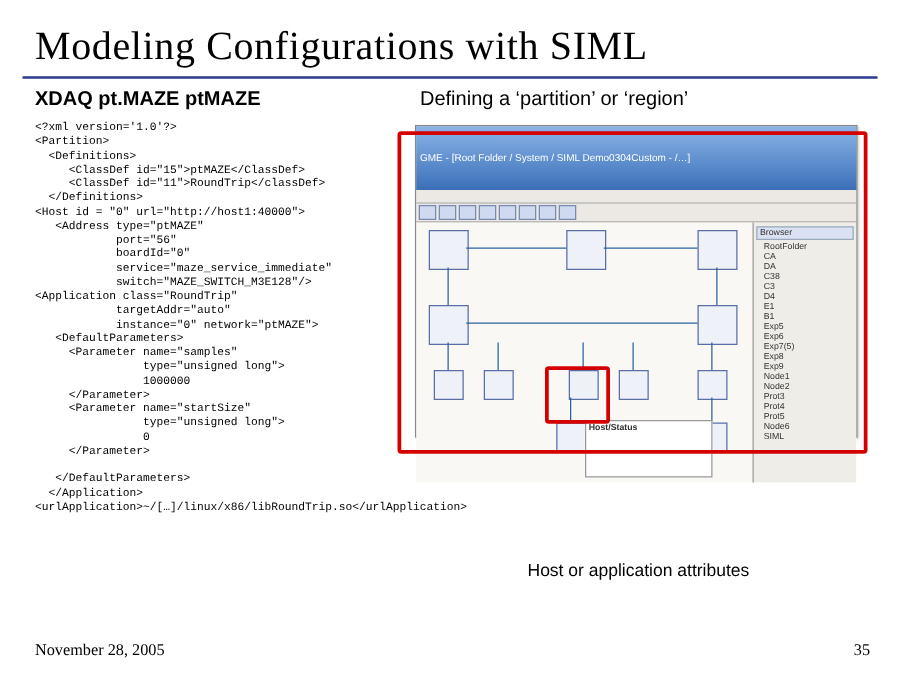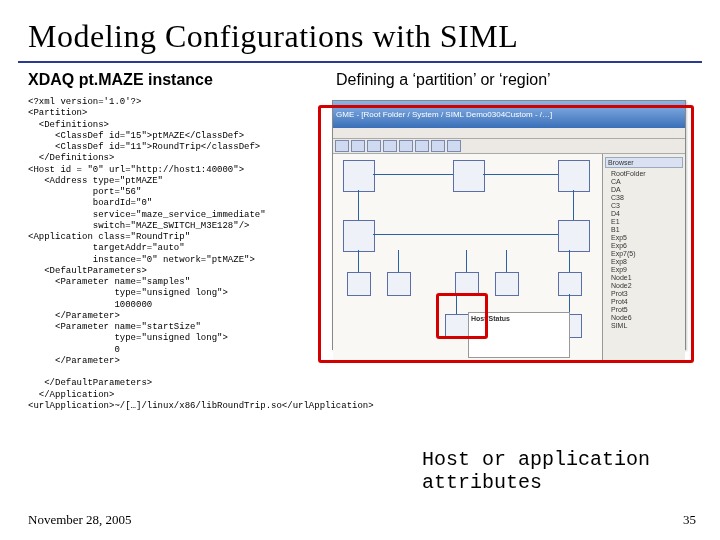--- a/index.html
+++ b/index.html
@@ -3,49 +3,49 @@
 <meta charset="utf-8">
 <style>
   body{margin:0;width:720px;height:540px;font-family:"Times New Roman",serif;background:#fff;color:#000;position:relative;overflow:hidden}
   .title{font-size:32px;padding:18px 0 6px 28px;letter-spacing:.5px}
   .rule{height:2px;background:#2a3b8e;margin:0 18px 8px 18px}
   .row{display:flex;align-items:flex-start}
   .subtitle{font-family:Arial,sans-serif;font-weight:700;font-size:16px;padding:0 0 6px 28px;flex:0 0 290px}
   .callout{font-family:Arial,sans-serif;font-size:16px;padding:0 0 0 18px}
   .code{font-family:"Courier New",monospace;font-size:9px;line-height:1.25;white-space:pre;padding:2px 0 0 28px}
   .shotwrap{position:absolute;left:332px;top:100px;width:352px;height:248px;border:1px solid #888;box-shadow:1px 1px 2px rgba(0,0,0,.2);background:#d6d3cc}
-  .shot-titlebar{height:27px;background:linear-gradient(#8cb5e8,#3a6fb8);display:flex;align-items:center;padding:0 3px;font:8px Arial;color:#fff}
+  .shot-titlebar{height:27px;background:linear-gradient(#8cb5e8,#3a6fb8);display:flex;align-items:center;padding:12px 3px;font:8px Arial;color:#fff}
   .shot-menu{height:10px;background:#ece9e4;border-bottom:1px solid #aaa}
   .shot-toolbar{height:14px;background:#ece9e4;border-bottom:1px solid #aaa;display:flex;align-items:center;padding:0 2px;gap:2px}
   .tbico{width:12px;height:10px;background:#cfd9f0;border:1px solid #7a8bb0}
   .shot-body{display:flex;height:208px}
   .shot-canvas{flex:1;background:#f9f8f5;position:relative;border-right:1px solid #999}
   .shot-panel{width:78px;background:#efede8;font:7px Arial;color:#333;padding:3px 2px;overflow:hidden}
   .panel-hd{background:#d9e1f2;border:1px solid #9ab;font:7px Arial;padding:1px 2px;margin-bottom:2px}
   .tree-item{padding:0 0 1px 6px;white-space:nowrap;overflow:hidden;text-overflow:clip}
   .node{position:absolute;width:30px;height:30px;background:#eef1f7;border:1px solid #5a6fa8}
   .node.sm{width:22px;height:22px}
   .wire{position:absolute;background:#2a62a0;height:1px}
   .vwire{position:absolute;background:#2a62a0;width:1px}
   .highlight{position:absolute;border:3px solid #d40000;border-radius:3px}
   .hl1{left:318px;top:105px;width:370px;height:252px}
   .hl2{left:436px;top:293px;width:46px;height:40px}
-  .attrs{position:absolute;left:422px;top:448px;font-family:Liberation Mono, monospace;font-size:20px}
+  .attrs{position:absolute;left:422px;top:448px;font-family:Liberation Sans, sans-serif;font-size:14px}
   .footer{position:absolute;left:28px;bottom:12px;font:13px "Times New Roman"}
   .pageno{position:absolute;right:24px;bottom:12px;font:13px "Times New Roman"}
   .hoststatus{position:absolute;left:135px;top:158px;width:96px;height:40px;background:#fff;border:1px solid #999;font:7px Arial;color:#333;padding:2px}
 </style>
 </head>
 <body>
 
 <div class="title">Modeling Configurations with SIML</div>
 <div class="rule"></div>
 
 <div class="row">
-  <div class="subtitle">XDAQ pt.MAZE instance</div>
+  <div class="subtitle">XDAQ pt.MAZE ptMAZE</div>
   <div class="callout">Defining a ‘partition’ or ‘region’</div>
 </div>
 
 <div class="code">&lt;?xml version='1.0'?&gt;
 &lt;Partition&gt;
   &lt;Definitions&gt;
      &lt;ClassDef id="15"&gt;ptMAZE&lt;/ClassDef&gt;
      &lt;ClassDef id="11"&gt;RoundTrip&lt;/classDef&gt;
   &lt;/Definitions&gt;
 &lt;Host id = "0" url="http://host1:40000"&gt;

